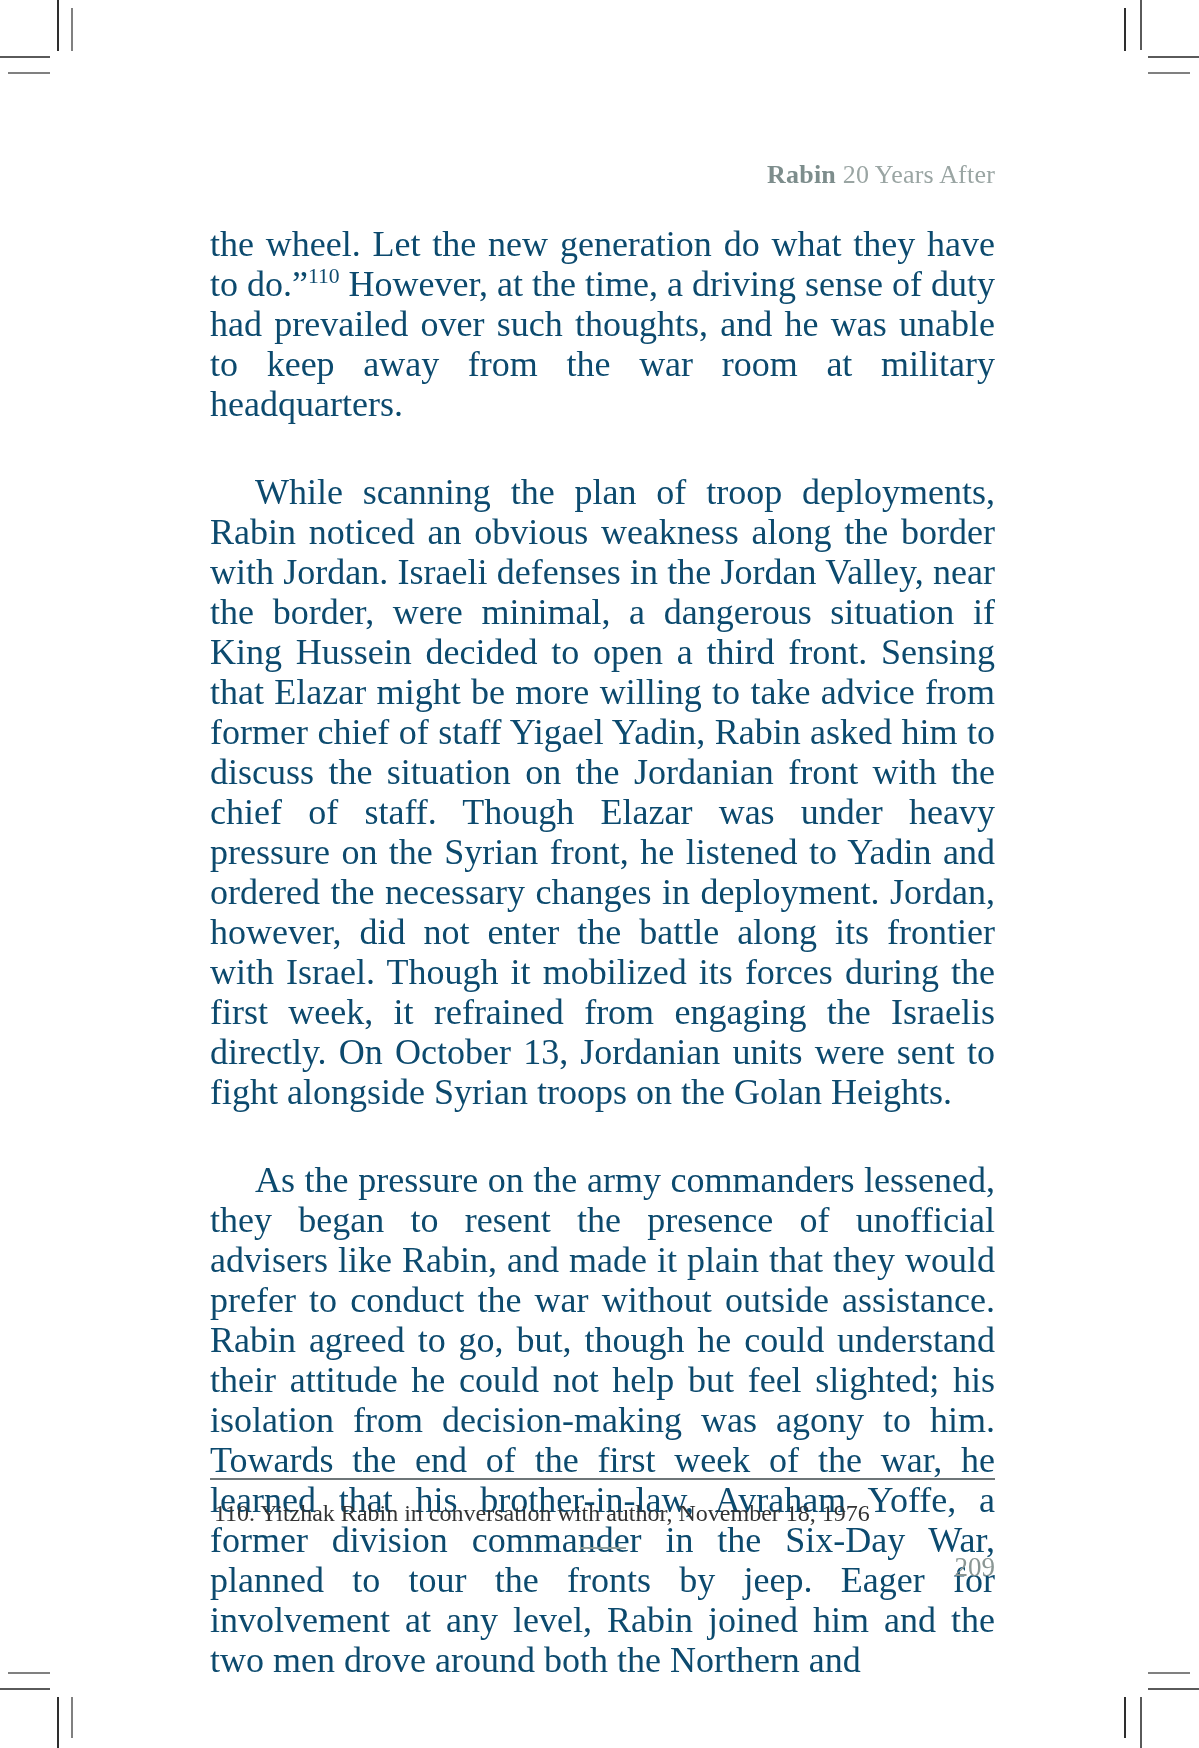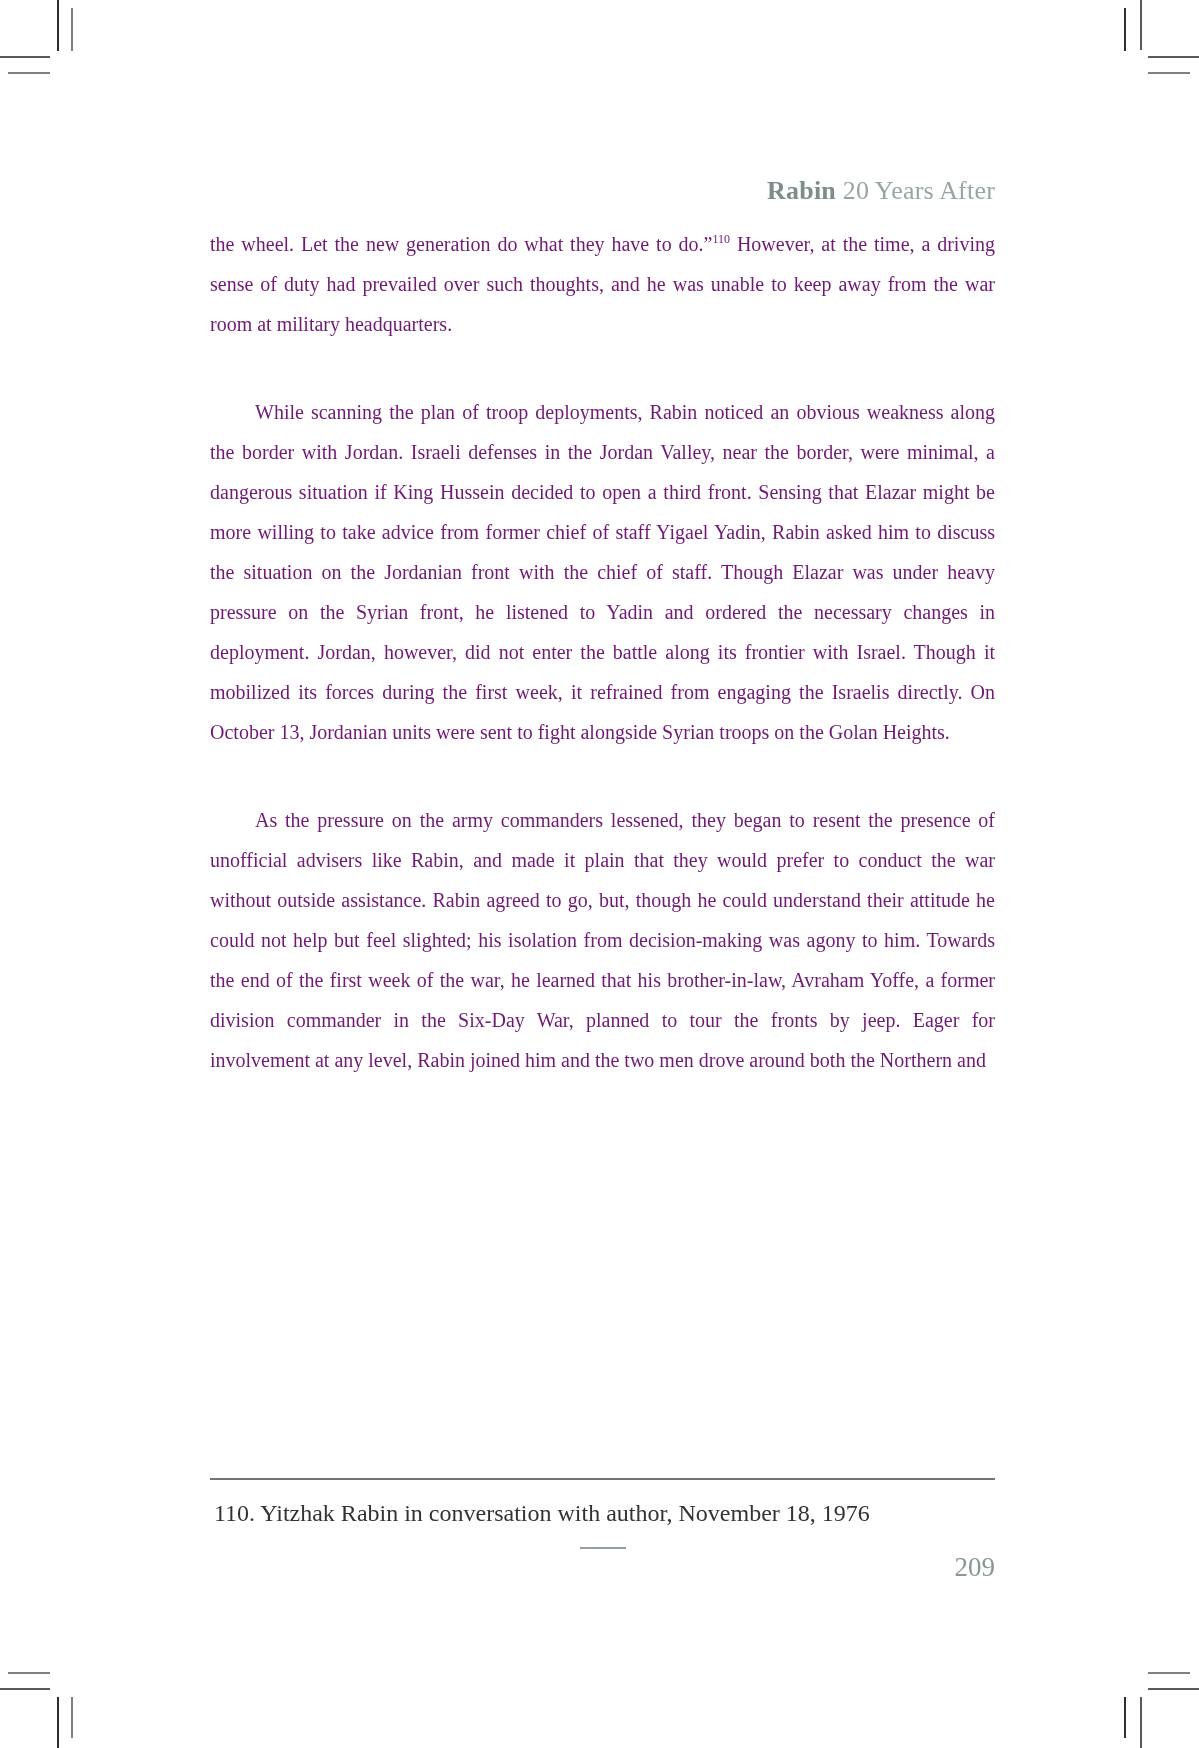--- a/index.html
+++ b/index.html
@@ -38,43 +38,43 @@
   .bl-v2 { left: 71px;  top: 1697px; width: 2px;  height: 41px; }
   
   .br-h1 { left: 1148px; top: 1672px; width: 42px; height: 2px; }
   .br-h2 { left: 1148px; top: 1688px; width: 51px; height: 2px; }
   .br-v1 { left: 1124px; top: 1697px; width: 2px;  height: 41px; }
   .br-v2 { left: 1140px; top: 1697px; width: 2px;  height: 51px; }
 
   
   .running-header {
     position: absolute;
-    top: 176px;
+    top: 160px;
     left: 210px;
     width: 785px;
     text-align: right;
     font-size: 26px;
     line-height: 30px;
     color: #9aa5a3;
     letter-spacing: 0.2px;
   }
   .running-header .hdr-bold {
     font-weight: bold;
     color: #7d8d8c;
   }
 
   
   .body-text {
     position: absolute;
     top: 224px;
     left: 210px;
     width: 785px;
-    font-size: 20px;
+    font-size: 36px;
     line-height: 40px;
-    color: #701a75;
+    color: #0c4a6e;
     text-align: justify;
   }
   .body-text p {
     margin: 0;
     padding: 0;
   }
   .body-text p.indent { text-indent: 45px; margin-top: 48px; }
   .body-text sup {
     font-size: 0.6em;
     line-height: 0;

